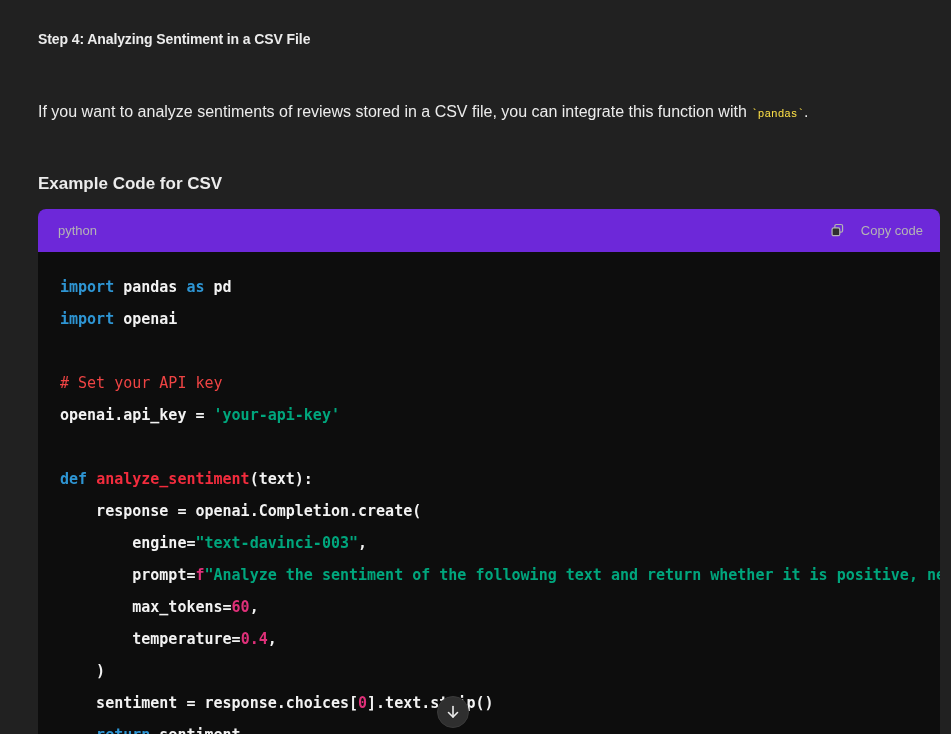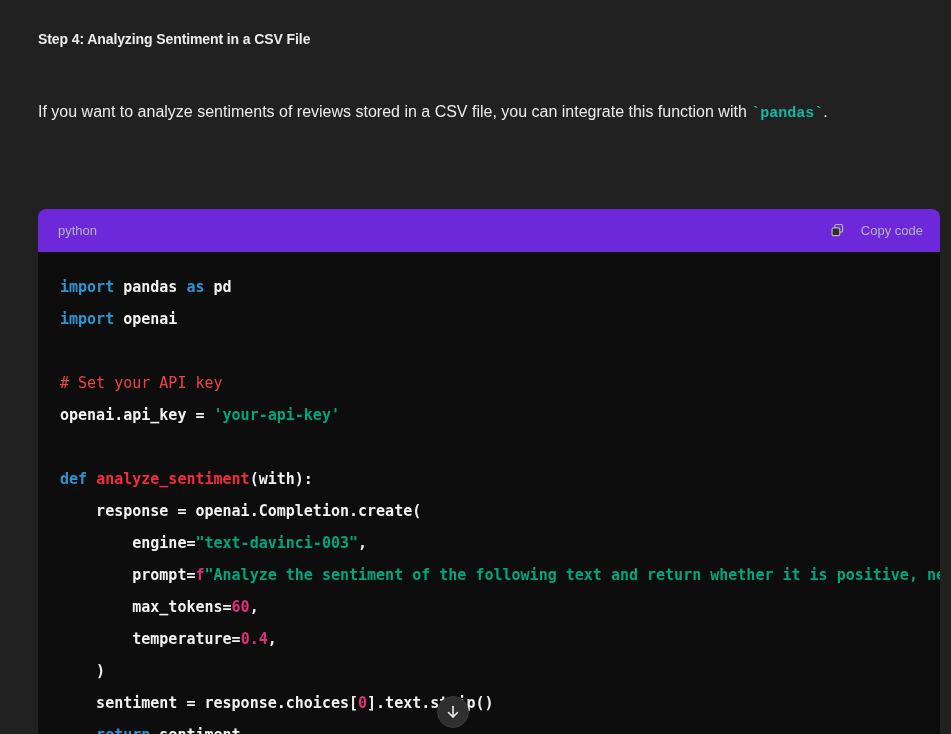--- a/index.html
+++ b/index.html
@@ -42,23 +42,23 @@
     position: absolute;
     left: 38px;
     top: 80px;
     width: 880px;
     font-size: 16px;
     line-height: 32px;
     color: #ececec;
   }
   .inline-code {
     font-family: "Liberation Mono", monospace;
-    font-weight: bold;
-    font-size: 15px;
-    color: #14b8a6;
+    font-weight: normal;
+    font-size: 11px;
+    color: #fde047;
   }
 
   .sub-title {
     margin: 0;
     padding: 0;
     position: absolute;
     left: 38px;
     top: 174px;
     font-size: 17px;
     font-weight: bold;
@@ -154,20 +154,21 @@
 </style>
 </head>
 <body>
 
 <div class="article">
 
   <h2 class="page-title">Step 4: Analyzing Sentiment in a CSV File</h2>
 
   <p class="paragraph"><span>If you want to analyze sentiments of reviews stored in a CSV file, you can integrate this function with </span><span class="inline-code">`pandas`</span><span>.</span></p>
 
+  <h3 class="sub-title">Example Code for CSV</h3>
 
   <div class="code-block">
 
     <div class="code-header">
       <span class="code-lang">python</span>
 
       <button class="copy-btn">
         <span class="copy-icon">
           <svg class="copy-icon" viewBox="0 0 16 16" fill="none" stroke="#b4b4b4" stroke-width="1.3">
             <rect x="5.2" y="1.6" width="8.2" height="8.2" rx="1.6"></rect>
@@ -178,21 +179,21 @@
       </button>
     </div>
 
     <div class="code-body">
       <pre class="code-pre"><code id="code-target"><span class="tok-kw">import</span><span class="tok-pln"> pandas </span><span class="tok-kw">as</span><span class="tok-pln"> pd</span>
 <span class="tok-kw">import</span><span class="tok-pln"> openai</span>
 
 <span class="tok-cmt"># Set your API key</span>
 <span class="tok-pln">openai.api_key = </span><span class="tok-str">'your-api-key'</span>
 
-<span class="tok-kw">def </span><span class="tok-fn">analyze_sentiment</span><span class="tok-pln">(with):</span>
+<span class="tok-kw">def </span><span class="tok-fn">analyze_sentiment</span><span class="tok-pln">(text):</span>
 <span class="tok-pln">    response = openai.Completion.create(</span>
 <span class="tok-pln">        engine=</span><span class="tok-str">"text-davinci-003"</span><span class="tok-pln">,</span>
 <span class="tok-pln">        prompt=</span><span class="tok-num">f</span><span class="tok-str">"Analyze the sentiment of the following text and return whether it is positive, negative, or neutral:\n\n{text}"</span>
 <span class="tok-pln">        max_tokens=</span><span class="tok-num">60</span><span class="tok-pln">,</span>
 <span class="tok-pln">        temperature=</span><span class="tok-num">0.4</span><span class="tok-pln">,</span>
 <span class="tok-pln">    )</span>
 <span class="tok-pln">    sentiment = response.choices[</span><span class="tok-num">0</span><span class="tok-pln">].text.strip()</span>
 <span class="tok-kw">    return</span><span class="tok-pln"> sentiment</span></code></pre>
     </div>
 

